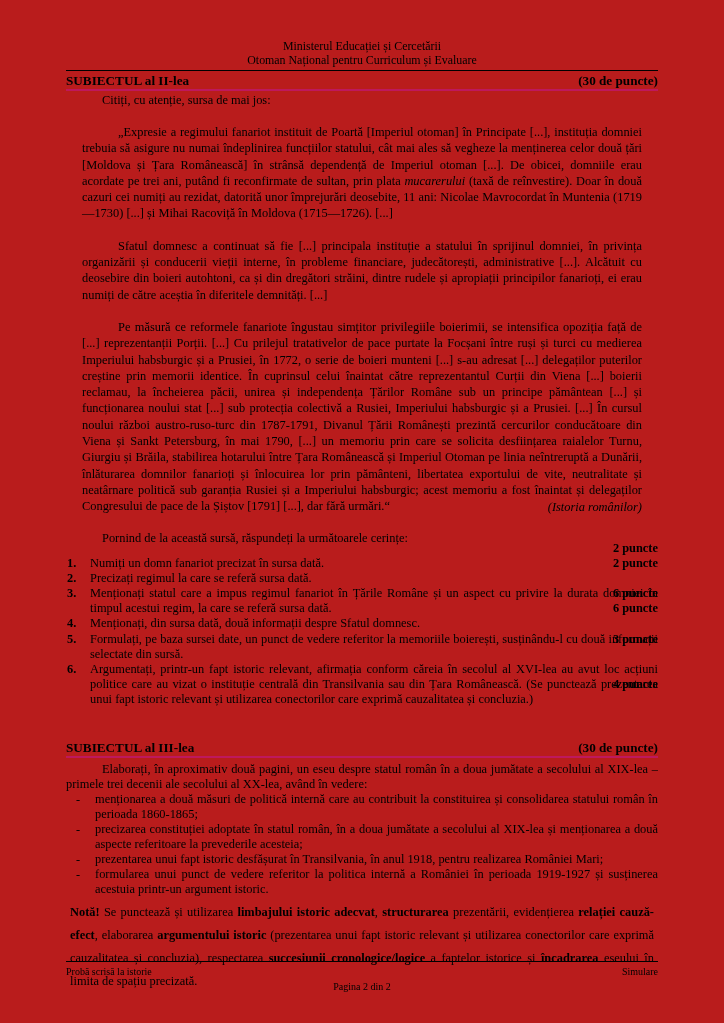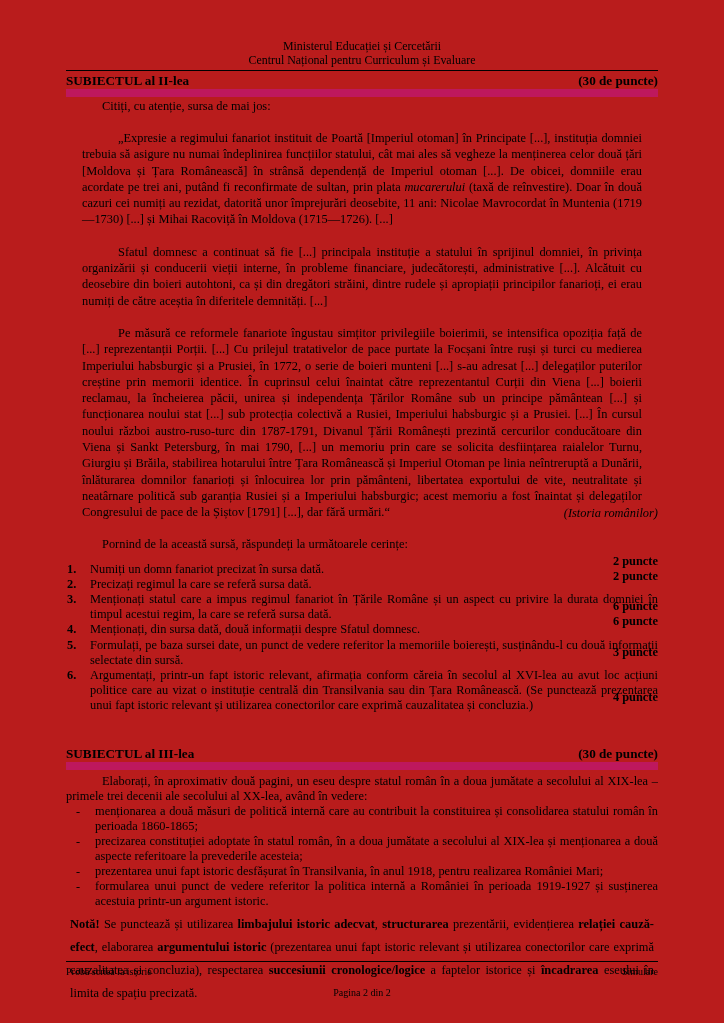--- a/index.html
+++ b/index.html
@@ -21,55 +21,55 @@
     padding-bottom:3px;
     border-bottom:1px solid #000;
   }
   .section-head {
     display:flex;
     justify-content:space-between;
     align-items:flex-end;
     font-weight:bold;
     font-size:13.2px;
     line-height:15px;
-    border-bottom:8px solid #be185d;
+    border-bottom:2px solid #be185d;
     margin-top:2px;
     padding-bottom:1px;
   }
   .read-line { margin:2px 0 0 0; text-indent:36px; line-height:15px; }
   p.src { margin:16px; text-align:justify; text-indent:36px; line-height:16.3px; }
   .p3wrap { position:relative; }
-  .attr { position:absolute; right:0; bottom:0; font-style:italic; }
+  .attr { position:absolute; right:16px; bottom:0; font-style:italic; }
   .prompt { margin:8px 0 10px 0; text-indent:36px; line-height:15px; }
   .req-list { margin:0; }
   .req { position:relative; padding-left:24px; text-align:justify; line-height:15.2px; }
   .req-num { position:absolute; left:1px; top:0; font-weight:bold; }
-  .req-pts { position:absolute; right:0; bottom:8px; font-weight:bold; }
+  .req-pts { position:absolute; right:0; bottom:15px; font-weight:bold; }
   .section-head.s3 { margin-top:32px; }
   .essay-intro { margin:4px 0 0 0; text-align:justify; text-indent:36px; line-height:15px; }
   .bullet { position:relative; padding-left:29px; text-align:justify; line-height:15px; }
   .b-marker { position:absolute; left:10px; top:0; }
   .note { margin:4px; text-align:justify; line-height:23px; }
   .footer {
     position:absolute;
     left:66px; right:66px; top:961px;
     border-top:1px solid #000;
     font-size:10px; line-height:13.5px;
   }
   .footer-row { display:flex; justify-content:space-between; padding-top:3px; }
-  .footer-center { text-align:center; margin-top:7px; }
+  .footer-center { text-align:center; margin-top:1px; }
 </style>
 </head>
 <body>
 
 <div class="page">
 
   <div class="doc-header">
     <div>Ministerul Educației și Cercetării</div>
-    <div>Centrul Național pentru Curriculum și Evaluare</div>
+    <div>Otoman Național pentru Curriculum și Evaluare</div>
   </div>
 
   <div class="section-head">
     <span>SUBIECTUL al II-lea</span>
     <span>(30 de puncte)</span>
   </div>
 
   <p class="read-line">Citiți, cu atenție, sursa de mai jos:</p>
 
   <p class="src"><span>„Expresie a regimului fanariot instituit de Poartă [Imperiul otoman] în Principate [...], instituția domniei trebuia să asigure nu numai îndeplinirea funcțiilor statului, cât mai ales să vegheze la menținerea celor două țări [Moldova și Țara Românească] în strânsă dependență de Imperiul otoman [...]. De obicei, domniile erau acordate pe trei ani, putând fi reconfirmate de sultan, prin plata </span><span style="font-style: italic;">mucarerului</span><span> (taxă de reînvestire). Doar în două cazuri cei numiți au rezidat, datorită unor împrejurări deosebite, 11 ani: Nicolae Mavrocordat în Muntenia (1719—1730) [...] și Mihai Racoviță în Moldova (1715—1726). [...]</span></p>

